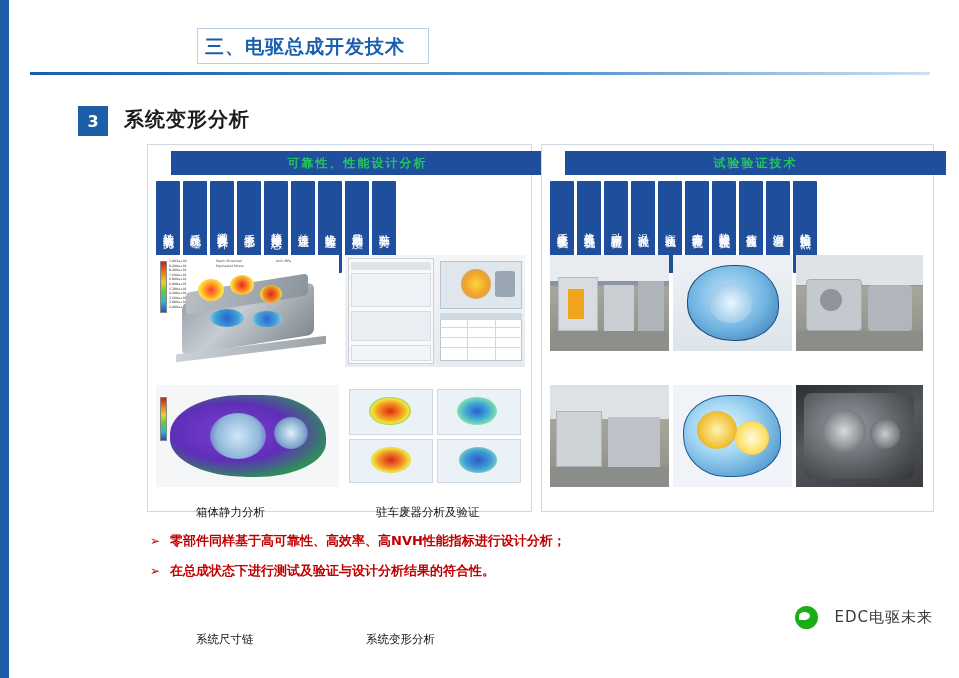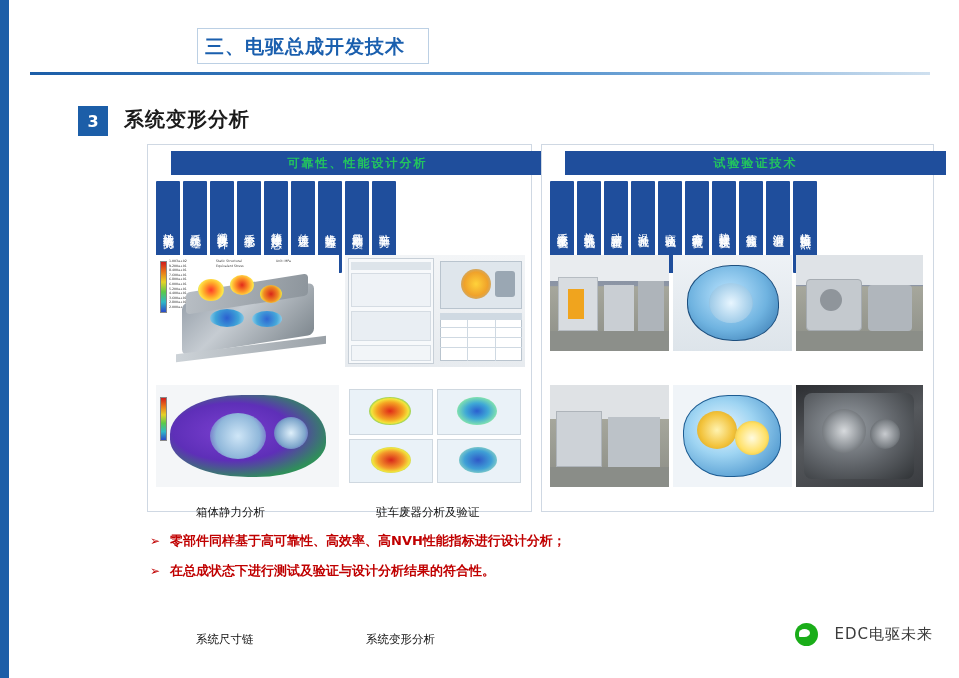--- a/index.html
+++ b/index.html
@@ -161,21 +161,21 @@
   .bullet-mark {
     color: #c00000; font-size: 12px; width: 20px; flex: 0 0 20px;
     line-height: 20px;
   }
   .bullet-text {
     font-size: 13px; font-weight: bold; color: #c00000;
     line-height: 20px;
   }
   
   .wm {
-    position: absolute; right: 26px; bottom: 32px;
+    position: absolute; right: 26px; bottom: 49px;
     display: flex; align-items: center; gap: 16px;
   }
   .wm-logo {
     width: 23px; height: 23px; border-radius: 50%;
     background: #1aad19; position: relative;
   }
   .wm-logo::after {
     content: ""; position: absolute; left: 4px; top: 6px;
     width: 11px; height: 8px; border-radius: 50% 50% 50% 10%;
     background: #fff;

